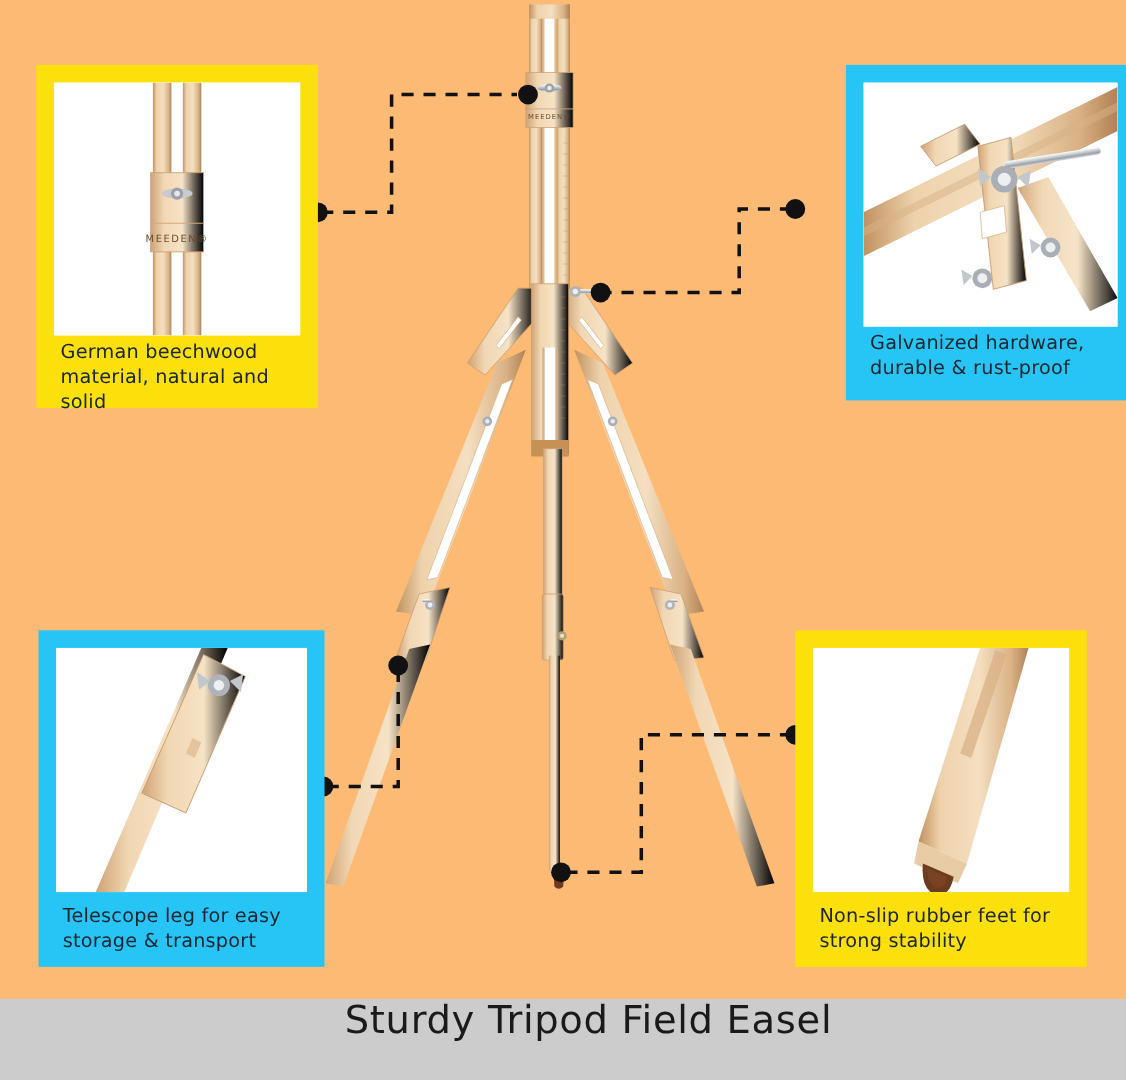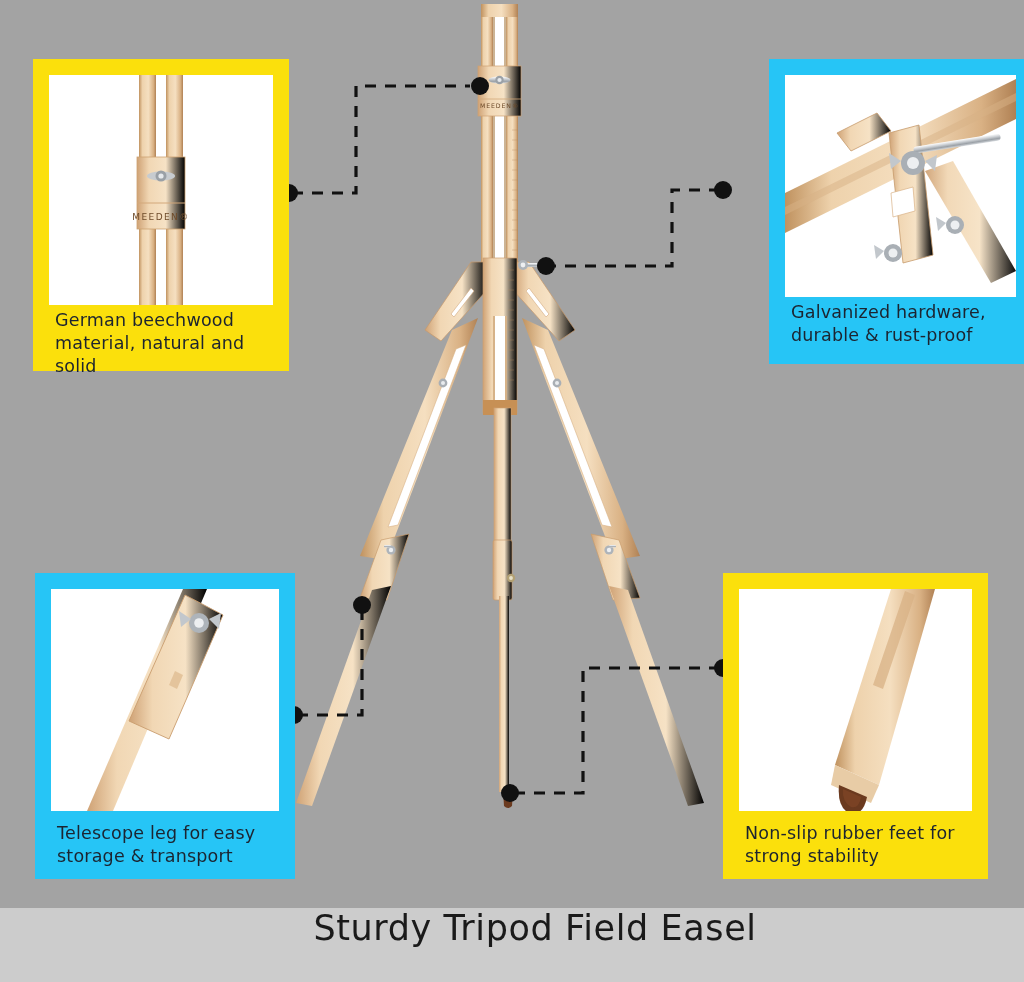--- a/index.html
+++ b/index.html
@@ -4,21 +4,21 @@
 <title>Sturdy Tripod Field Easel</title>
 <style>
   html,body{margin:0;padding:0;}
   body{
     width:1024px;height:982px;
     background:#ffffff;
     font-family:"DejaVu Sans", sans-serif;
     overflow:hidden;
     position:relative;
   }
-  #stage{position:absolute;inset:0;width:1024px;height:982px;background:#a3a3a3;}
+  #stage{position:absolute;inset:0;width:1024px;height:982px;background:#fdba74;}
 
   
   #product{position:absolute;left:0;top:0;width:1024px;height:908px;}
 
   
   .callout{
     position:absolute;
     box-sizing:border-box;
     display:flex;flex-direction:column;
     align-items:stretch;

